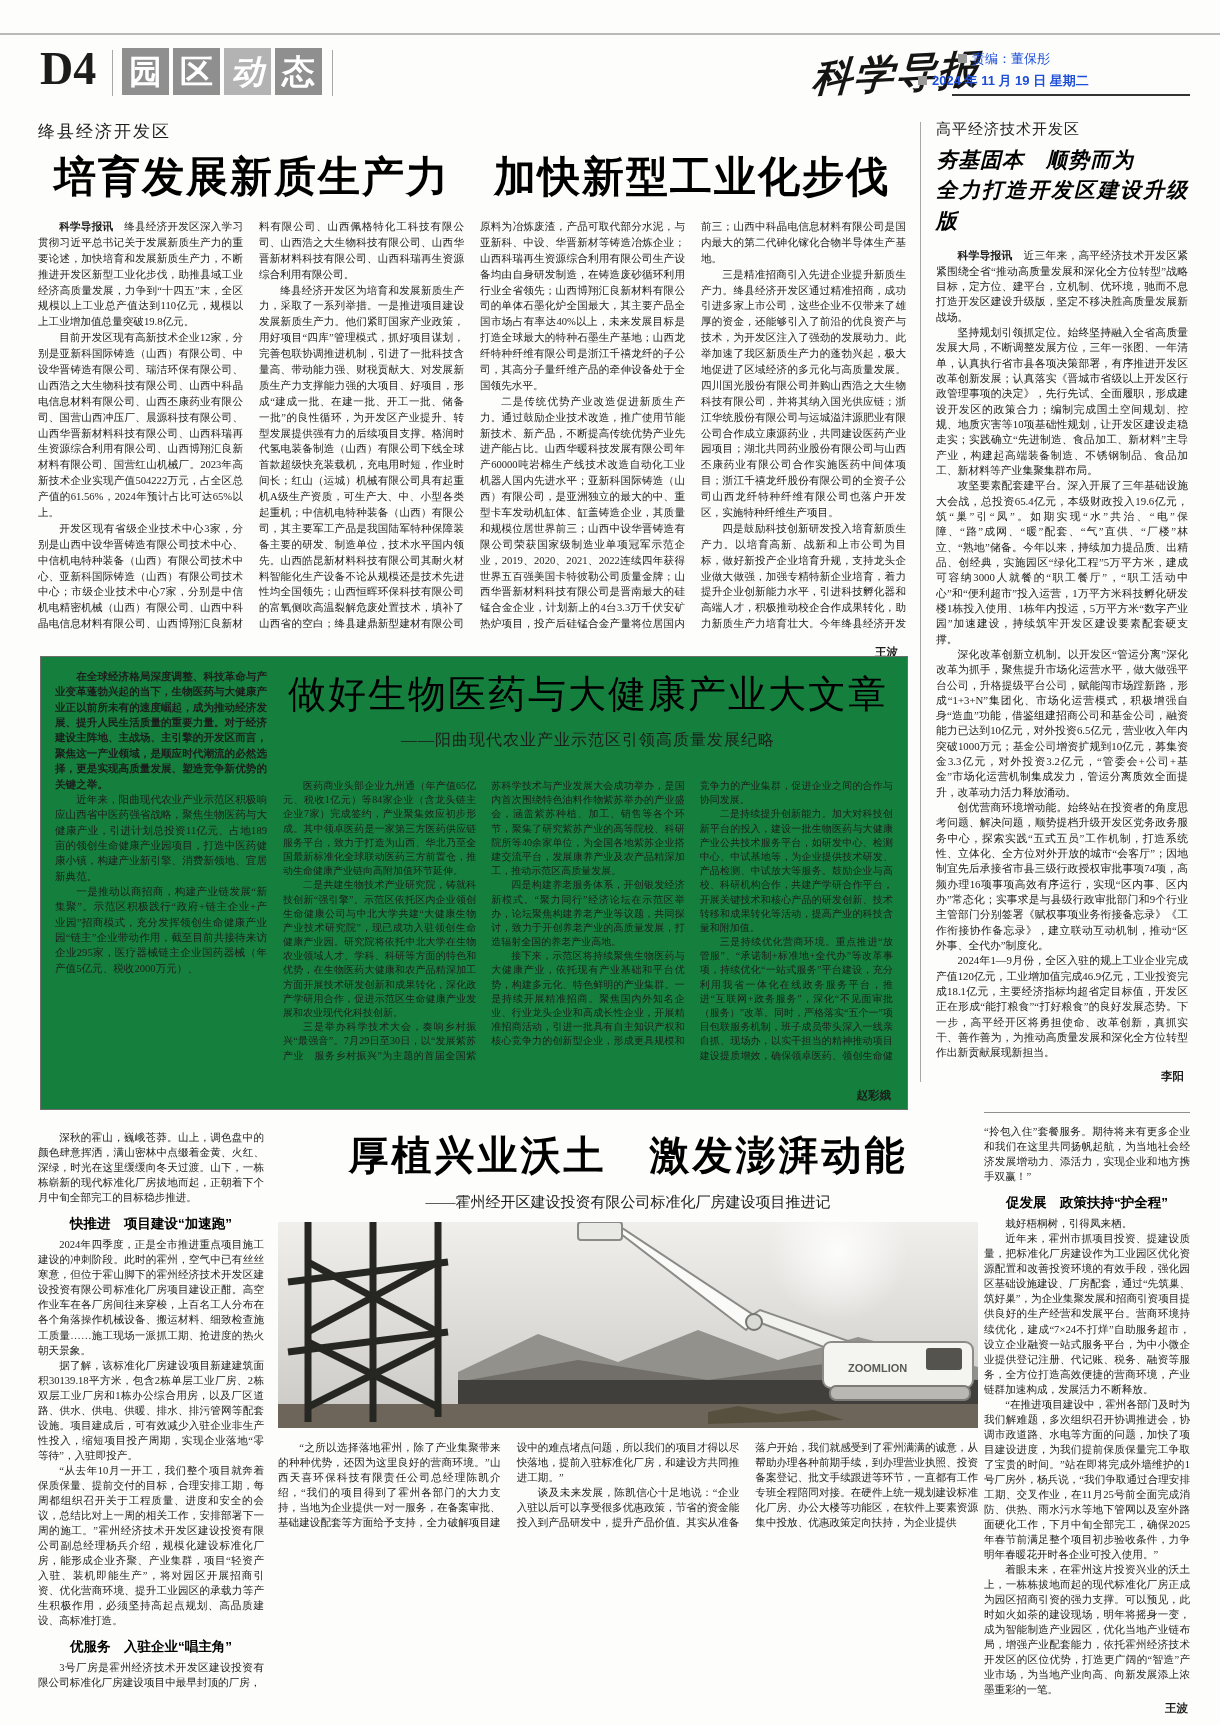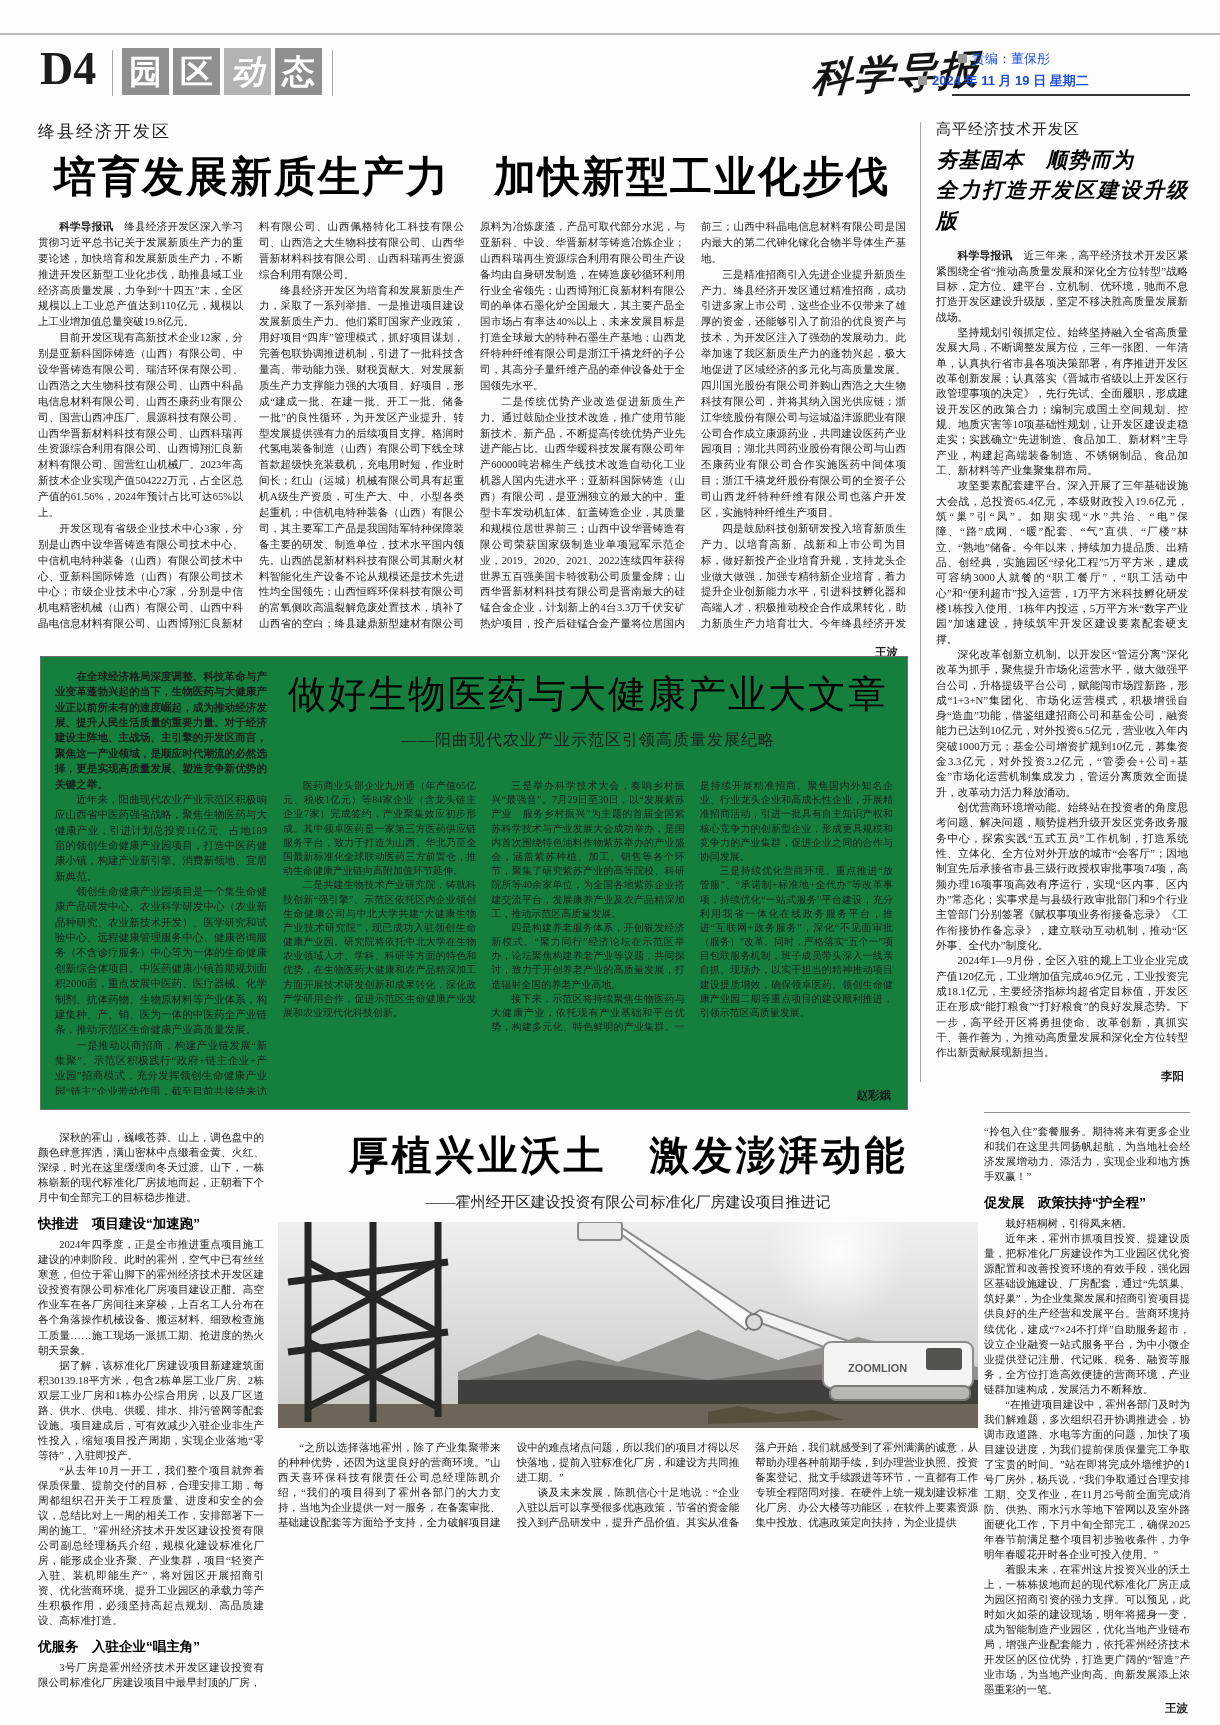--- a/index.html
+++ b/index.html
@@ -57,21 +57,21 @@
   .box-body{margin-top:28px;column-count:3;column-gap:15px;font-size:10px;line-height:1.42;height:292px;overflow:hidden;}
   
   .feat-headline{
     text-align:center;font-size:40px;font-weight:bold;letter-spacing:3px;
     font-family:"Liberation Sans","DejaVu Sans",sans-serif;color:#000;
   }
   .feat-subtitle{text-align:center;font-size:15px;margin-top:10px;}
   .narrow-col{font-size:10.6px;line-height:1.42;overflow:hidden;}
   .subhead{
     font-weight:bold;font-size:13.5px;margin:9px 0 4px 0;text-indent:0;
-    font-family:"Liberation Sans","DejaVu Sans",sans-serif;color:#000;
+    font-family:"Liberation Sans","DejaVu Sans",sans-serif;color:#000;text-align:center;
   }
   .no-indent{text-indent:0;}
   .mid-cols{column-count:3;column-gap:16px;font-size:10.6px;line-height:1.42;height:258px;overflow:hidden;margin-top:12px;}
   .photo-frame{width:700px;height:206px;display:block;}
 </style>
 </head>
 <body>
 
 <div class="abs hairline-h" style="left:0;top:33px;width:1220px;"></div>
 
@@ -118,32 +118,32 @@
     <span><p>坚持规划引领抓定位。始终坚持融入全省高质量发展大局，不断调整发展方位，三年一张图、一年清单，认真执行省市县各项决策部署，有序推进开发区改革创新发展；认真落实《晋城市省级以上开发区行政管理事项的决定》，先行先试、全面履职，形成建设开发区的政策合力；编制完成国土空间规划、控规、地质灾害等10项基础性规划，让开发区建设走稳走实；实践确立“先进制造、食品加工、新材料”主导产业，构建起高端装备制造、不锈钢制品、食品加工、新材料等产业集聚集群布局。</p><p>攻坚要素配套建平台。深入开展了三年基础设施大会战，总投资65.4亿元，本级财政投入19.6亿元，筑“巢”引“凤”。如期实现“水”共治、“电”保障、“路”成网、“暖”配套、“气”直供、“厂楼”林立、“熟地”储备。今年以来，持续加力提品质、出精品、创经典，实施园区“绿化工程”5万平方米，建成可容纳3000人就餐的“职工餐厅”，“职工活动中心”和“便利超市”投入运营，1万平方米科技孵化研发楼1栋投入使用、1栋年内投运，5万平方米“数字产业园”加速建设，持续筑牢开发区建设要素配套硬支撑。</p><p>深化改革创新立机制。以开发区“管运分离”深化改革为抓手，聚焦提升市场化运营水平，做大做强平台公司，升格提级平台公司，赋能闯市场蹚新路，形成“1+3+N”集团化、市场化运营模式，积极增强自身“造血”功能，借鉴组建招商公司和基金公司，融资能力已达到10亿元，对外投资6.5亿元，营业收入年内突破1000万元；基金公司增资扩规到10亿元，募集资金3.3亿元，对外投资3.2亿元，“管委会+公司+基金”市场化运营机制集成发力，管运分离质效全面提升，改革动力活力释放涌动。</p><p>创优营商环境增动能。始终站在投资者的角度思考问题、解决问题，顺势提档升级开发区党务政务服务中心，探索实践“五式五员”工作机制，打造系统性、立体化、全方位对外开放的城市“会客厅”；因地制宜先后承接省市县三级行政授权审批事项74项，高频办理16项事项高效有序运行，实现“区内事、区内办”常态化；实事求是与县级行政审批部门和9个行业主管部门分别签署《赋权事项业务衔接备忘录》《工作衔接协作备忘录》，建立联动互动机制，推动“区外事、全代办”制度化。</p><p>2024年1—9月份，全区入驻的规上工业企业完成产值120亿元，工业增加值完成46.9亿元，工业投资完成18.1亿元，主要经济指标均超省定目标值，开发区正在形成“能打粮食”“打好粮食”的良好发展态势。下一步，高平经开区将勇担使命、改革创新，真抓实干、善作善为，为推动高质量发展和深化全方位转型作出新贡献展现新担当。</p></span>
   </div>
   <div class="abs byline" style="right:4px;bottom:6px;">李阳</div>
 </div>
 
 <div class="abs boxed" style="left:40px;top:656px;width:866px;height:452px;">
   <div class="box-inner">
     <div class="box-left">
         <p>在全球经济格局深度调整、科技革命与产业变革蓬勃兴起的当下，生物医药与大健康产业正以前所未有的速度崛起，成为推动经济发展、提升人民生活质量的重要力量。对于经济建设主阵地、主战场、主引擎的开发区而言，聚焦这一产业领域，是顺应时代潮流的必然选择，更是实现高质量发展、塑造竞争新优势的关键之举。</p>
         <p>近年来，阳曲现代农业产业示范区积极响应山西省中医药强省战略，聚焦生物医药与大健康产业，引进计划总投资11亿元、占地189亩的领创生命健康产业园项目，打造中医药健康小镇，构建产业新引擎、消费新领地、宜居新典范。</p>
-        <p>领创生命健康产业园项目是一个集生命健康产品研发中心、农业科学研发中心（农业新品种研究、农业新技术开发）、医学研究和试验中心、远程健康管理服务中心、健康咨询服务（不含诊疗服务）中心等为一体的生命健康创新综合体项目。中医药健康小镇首期规划面积2000亩，重点发展中医药、医疗器械、化学制剂、抗体药物、生物原材料等产业体系，构建集种、产、销、医为一体的中医药全产业链条，推动示范区生命健康产业高质量发展。</p>
         <p>一是推动以商招商，构建产业链发展“新集聚”。示范区积极践行“政府+链主企业+产业园”招商模式，充分发挥领创生命健康产业园“链主”企业带动作用，截至目前共接待来访企业295家，医疗器械链主企业国药器械（年产值5亿元、税收2000万元）、</p>
       </div>
     <div class="box-right">
       <div class="box-headline">做好生物医药与大健康产业大文章</div>
       <div class="box-subtitle">——阳曲现代农业产业示范区引领高质量发展纪略</div>
       <div class="box-body">
           <p>医药商业头部企业九州通（年产值65亿元、税收1亿元）等84家企业（含龙头链主企业7家）完成签约，产业聚集效应初步形成。其中领卓医药是一家第三方医药供应链服务平台，致力于打造为山西、华北乃至全国最新标准化全球联动医药三方前置仓，推动生命健康产业链向高附加值环节延伸。</p>
           <p>二是共建生物技术产业研究院，铸就科技创新“强引擎”。示范区依托区内企业领创生命健康公司与中北大学共建“大健康生物产业技术研究院”，现已成功入驻领创生命健康产业园。研究院将依托中北大学在生物农业领域人才、学科、科研等方面的特色和优势，在生物医药大健康和农产品精深加工方面开展技术研发创新和成果转化，深化政产学研用合作，促进示范区生命健康产业发展和农业现代化科技创新。</p>
           <p>三是举办科学技术大会，奏响乡村振兴“最强音”。7月29日至30日，以“发展紫苏产业　服务乡村振兴”为主题的首届全国紫苏科学技术与产业发展大会成功举办，是国内首次围绕特色油料作物紫苏举办的产业盛会，涵盖紫苏种植、加工、销售等各个环节，聚集了研究紫苏产业的高等院校、科研院所等40余家单位，为全国各地紫苏企业搭建交流平台，发展康养产业及农产品精深加工，推动示范区高质量发展。</p>
           <p>四是构建养老服务体系，开创银发经济新模式。“聚力同行”经济论坛在示范区举办，论坛聚焦构建养老产业等议题，共同探讨，致力于开创养老产业的高质量发展，打造辐射全国的养老产业高地。</p>
           <p>接下来，示范区将持续聚焦生物医药与大健康产业，依托现有产业基础和平台优势，构建多元化、特色鲜明的产业集群。一是持续开展精准招商。聚焦国内外知名企业、行业龙头企业和高成长性企业，开展精准招商活动，引进一批具有自主知识产权和核心竞争力的创新型企业，形成更具规模和竞争力的产业集群，促进企业之间的合作与协同发展。</p>
+          <p>二是持续提升创新能力。加大对科技创新平台的投入，建设一批生物医药与大健康产业公共技术服务平台，如研发中心、检测中心、中试基地等，为企业提供技术研发、产品检测、中试放大等服务。鼓励企业与高校、科研机构合作，共建产学研合作平台，开展关键技术和核心产品的研发创新、技术转移和成果转化等活动，提高产业的科技含量和附加值。</p>
           <p>三是持续优化营商环境。重点推进“放管服”、“承诺制+标准地+全代办”等改革事项，持续优化“一站式服务”平台建设，充分利用我省一体化在线政务服务平台，推进“互联网+政务服务”，深化“不见面审批（服务）”改革。同时，严格落实“五个一”项目包联服务机制，班子成员带头深入一线亲自抓、现场办，以实干担当的精神推动项目建设提质增效，确保领卓医药、领创生命健康产业园二期等重点项目的建设顺利推进，引领示范区高质量发展。</p>
         </div>
     </div>
   </div>
   <div class="abs byline" style="right:16px;bottom:6px;">赵彩娥</div>
 </div>
 
 <div class="abs narrow-col" style="left:38px;top:1130px;width:226px;height:588px;">
   <p>深秋的霍山，巍峨苍莽。山上，调色盘中的颜色肆意挥洒，满山密林中点缀着金黄、火红、深绿，时光在这里缓缓向冬天过渡。山下，一栋栋崭新的现代标准化厂房拔地而起，正朝着下个月中旬全部完工的目标稳步推进。</p>
   <div class="subhead">快推进　项目建设“加速跑”</div>

